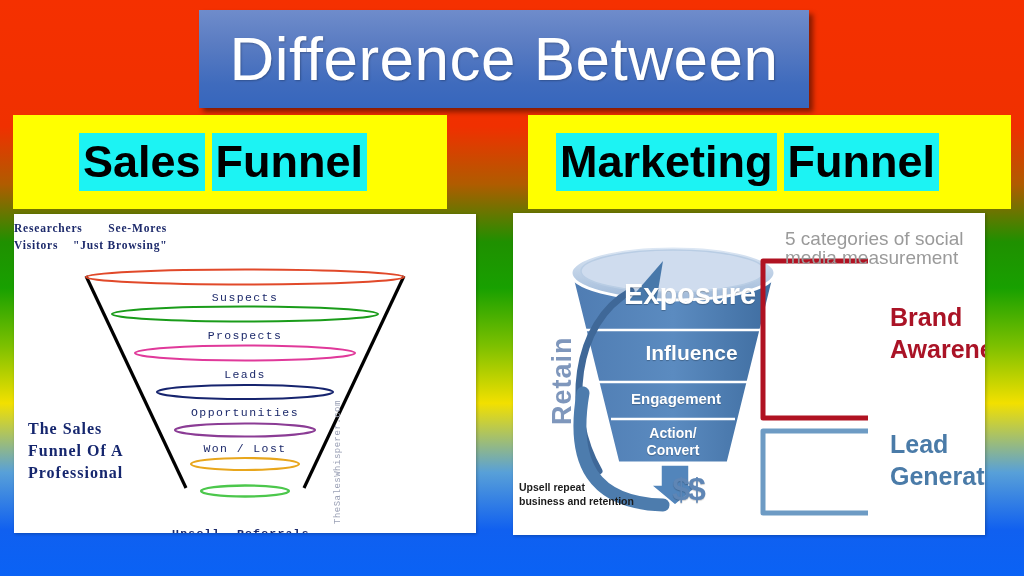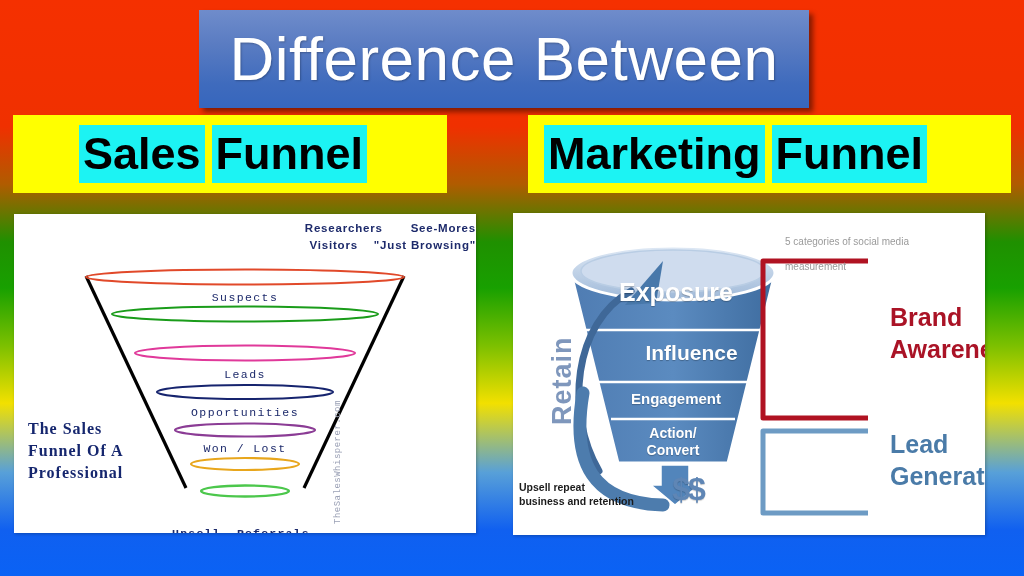--- a/index.html
+++ b/index.html
@@ -21,42 +21,42 @@
     display:flex;align-items:center;justify-content:center;
   }
   #title-box .t{
     color:#fff;font-size:62px;line-height:1;letter-spacing:.5px;
     font-family:"Liberation Sans", sans-serif;font-weight:400;
     text-shadow:1px 1px 2px rgba(0,0,0,.25);
   }
 
   
   .headbar{
-    position:absolute;height:78px;background:#ffff00;
+    position:absolute;height:94px;background:#ffff00;
     display:flex;align-items:center;box-sizing:border-box;
   }
   #headbar-left{left:13px;top:115px;width:434px;padding-left:66px;}
-  #headbar-right{left:528px;top:115px;width:483px;padding-left:16px;}
+  #headbar-right{left:528px;top:115px;width:483px;padding-left:28px;}
   .headbar .hl{
     background:#1cf3f3;color:#000;font-weight:bold;font-size:45px;line-height:58px;
     padding:0 4px;white-space:nowrap;display:inline-block;
     font-family:"Liberation Sans", sans-serif;
   }
   .headbar .gapsp{width:7px;display:inline-block;}
 
   
   .panel{position:absolute;background:#ffffff;box-shadow:1px 1px 3px rgba(0,0,0,.25);overflow:hidden;}
   #panel-left{left:14px;top:214px;width:462px;height:319px;}
   #panel-right{left:513px;top:213px;width:472px;height:322px;}
 
   
   .sf-top{
-    position:absolute;left:0;right:0;top:6px;text-align:right;
-    font-family:Liberation Sans, sans-serif;font-weight:bold;
-    color:#1d2a6b;font-size:11.5px;line-height:17px;letter-spacing:.8px;padding-left:32px;
+    position:absolute;left:0;right:0;top:6px;text-align:left;
+    font-family:Liberation Serif, serif;font-weight:bold;
+    color:#1d2a6b;font-size:11.5px;line-height:17px;letter-spacing:.8px;
   }
   .sf-top .row{white-space:pre;}
   .sf-svg{position:absolute;left:0;top:0;width:462px;height:319px;}
   .sf-lab{
     position:absolute;width:100%;text-align:center;
     font-family:"Liberation Mono", monospace;font-weight:normal;
     color:#1d2a6b;font-size:11.5px;letter-spacing:1.4px;white-space:pre;
   }
   #sf-caption{
     position:absolute;left:14px;top:204px;width:130px;
@@ -71,27 +71,27 @@
   #sf-watermark{
     position:absolute;left:319px;top:310px;transform:rotate(-90deg);transform-origin:0 0;
     font-family:"Liberation Mono", monospace;font-size:9px;color:#9aa0b5;letter-spacing:.5px;
     white-space:nowrap;
   }
 
   
   .mf-svg{position:absolute;left:0;top:0;width:472px;height:322px;}
   .mf-txt{position:absolute;color:#fff;text-align:center;font-weight:bold;
           font-family:"Liberation Sans", sans-serif;text-shadow:0 1px 1px rgba(0,0,0,.25);}
-  #mf-exposure{left:78px;top:65px;width:170px;font-size:25px;}
+  #mf-exposure{left:92px;top:65px;width:170px;font-size:29px;}
   #mf-influence{left:101px;top:128px;width:155px;font-size:21px;}
   #mf-engagement{left:93px;top:177px;width:140px;font-size:15px;text-align:center;}
   #mf-action{left:100px;top:212px;width:120px;font-size:14px;line-height:17px;}
   #mf-note{
     position:absolute;left:272px;top:16px;width:185px;
-    color:#9a9a9a;font-size:10px;line-height:25px;
+    color:#9a9a9a;font-size:19px;line-height:19px;
     font-family:"Liberation Sans", sans-serif;
   }
   #mf-brand{
     position:absolute;left:377px;top:88px;width:175px;
     color:#aa1326;font-weight:bold;font-size:25px;line-height:32px;
     font-family:"Liberation Sans", sans-serif;
   }
   #mf-lead{
     position:absolute;left:377px;top:215px;width:175px;
     color:#4a7ba8;font-weight:bold;font-size:25px;line-height:32px;
@@ -147,20 +147,21 @@
     <ellipse cx="231" cy="63" rx="159" ry="7.5" fill="none" stroke="#e1492a" stroke-width="2.1"></ellipse>
     <ellipse cx="231" cy="100" rx="133" ry="7.5" fill="none" stroke="#1a9c1a" stroke-width="2.1"></ellipse>
     <ellipse cx="231" cy="139" rx="110" ry="7.5" fill="none" stroke="#e0399a" stroke-width="2.1"></ellipse>
     <ellipse cx="231" cy="178" rx="88" ry="7.0" fill="none" stroke="#16246e" stroke-width="2.1"></ellipse>
     <ellipse cx="231" cy="216" rx="70" ry="6.5" fill="none" stroke="#8b3c95" stroke-width="2.1"></ellipse>
     <ellipse cx="231" cy="250" rx="54" ry="6.0" fill="none" stroke="#e8a61c" stroke-width="2.1"></ellipse>
     <ellipse cx="231" cy="277" rx="44" ry="5.5" fill="none" stroke="#4cc74c" stroke-width="2.4"></ellipse>
   </svg>
 
   <div class="sf-lab" style="top:77px">Suspects</div>
+  <div class="sf-lab" style="top:115px">Prospects</div>
   <div class="sf-lab" style="top:154px">Leads</div>
   <div class="sf-lab" style="top:192px">Opportunities</div>
   <div class="sf-lab" style="top:228px">Won / Lost</div>
 
   <div id="sf-caption">The Sales Funnel Of A Professional</div>
 
   <div id="sf-bottom">
     <div>Upsell, Referrals,</div>
     
   </div>

